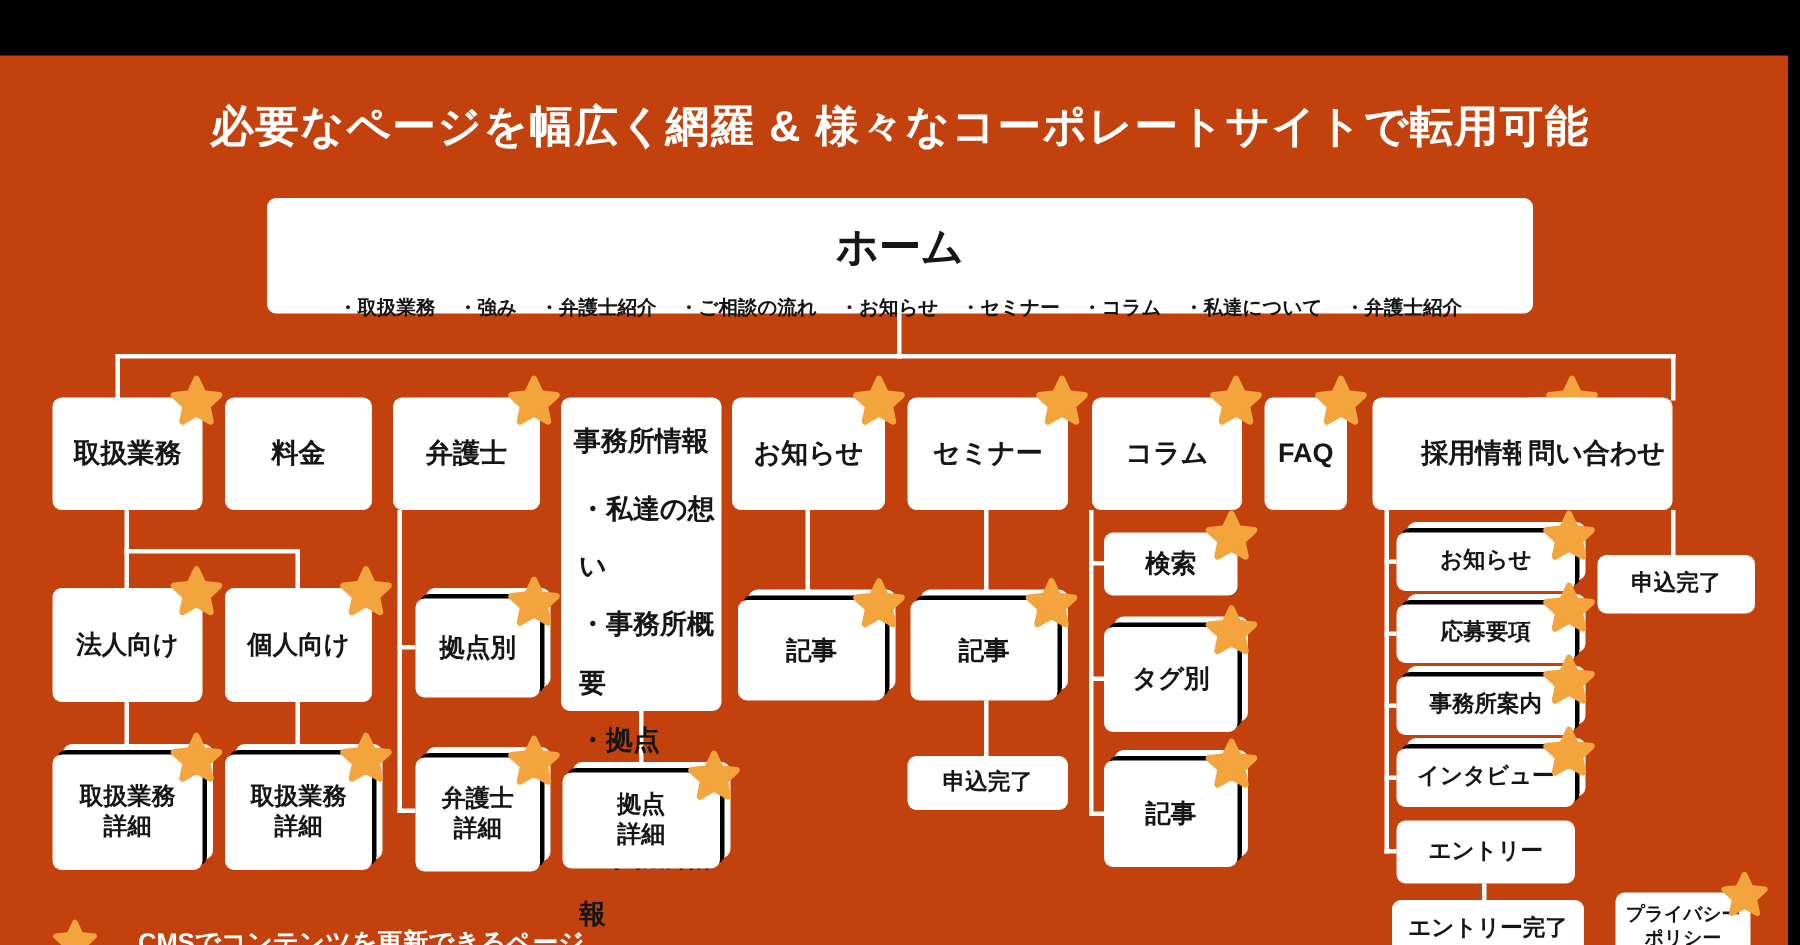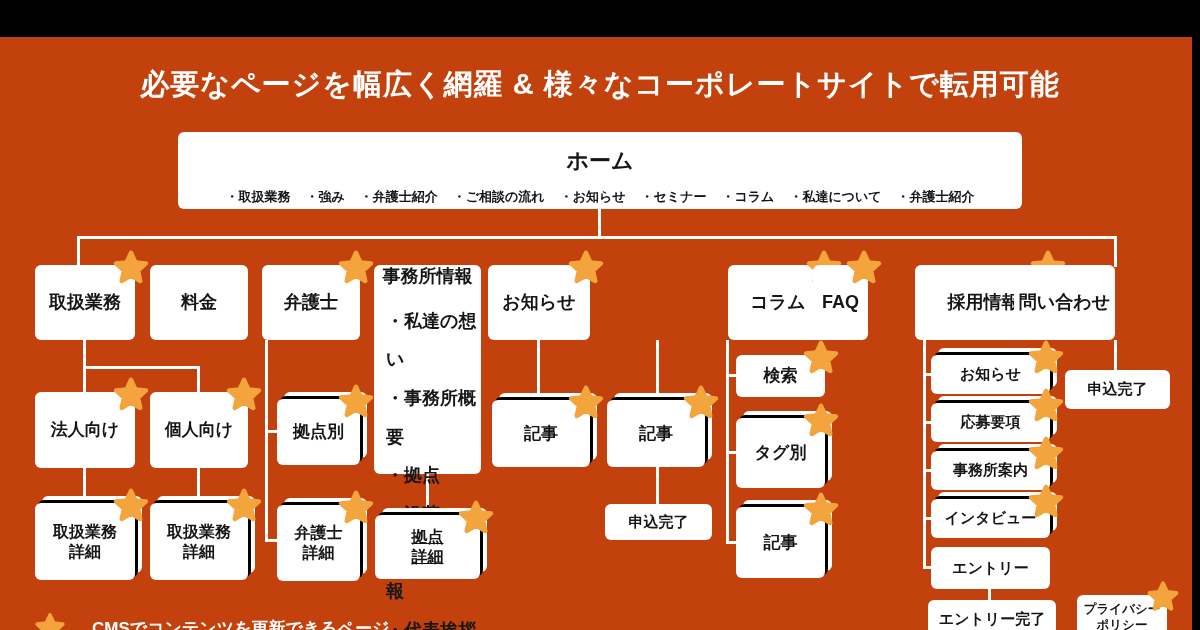--- a/index.html
+++ b/index.html
@@ -21,23 +21,23 @@
   .stacked{
     box-shadow:3px -3px 0 0 #000, 7px -7px 0 0 #fff;
   }
   .line{position:absolute;background:#fff;}
   .star{
     position:absolute;width:40px;height:40px;top:-17px;right:-16px;
     display:block;pointer-events:none;
   }
   .star svg{width:100%;height:100%;display:block;}
   .home-box{justify-content:flex-start;padding-top:14px;}
-  .home-title{font-size:22px;font-weight:800;}
+  .home-title{font-size:28px;font-weight:800;}
   .home-items{display:flex;gap:15px;margin-top:12px;font-size:13px;font-weight:700;white-space:nowrap;}
-  .tall-box{justify-content:flex-start;}
+  .tall-box{justify-content:flex-start;padding-top:18px;}
   .tall-list{margin-top:14px;font-size:18px;font-weight:700;line-height:2.15;align-self:flex-start;padding-left:12px;text-align:left;}
   .legend{position:absolute;left:33px;top:574px;display:flex;align-items:center;gap:25px;}
   .legend .star{position:static;width:34px;height:34px;}
   .legend-label{color:#fff;font-size:17px;font-weight:800;}
   .fs18{font-size:18px;} .fs17{font-size:17px;} .fs16{font-size:16px;}
   .fs15{font-size:15px;} .fs13{font-size:12.5px;}
 </style>
 </head>
 <body>
 
@@ -129,29 +129,37 @@
     </div>
   </div>
   <div class="box fs18" style="left:488px;top:228px;width:102px;height:75px;">
     <span class="star">
         <svg viewBox="0 0 24 24">
           <path d="M12 2.8l2.7 5.8 6.3.7-4.7 4.3 1.3 6.2-5.6-3.2-5.6 3.2 1.3-6.2L3 9.3l6.3-.7z" fill="#F4A43D" stroke="#F4A43D" stroke-width="2.6" stroke-linejoin="round"></path>
         </svg>
       </span>
     <div class="lbl">お知らせ</div>
   </div>
+  <div class="box fs18" style="left:605px;top:228px;width:107px;height:75px;">
+    <span class="star">
+        <svg viewBox="0 0 24 24">
+          <path d="M12 2.8l2.7 5.8 6.3.7-4.7 4.3 1.3 6.2-5.6-3.2-5.6 3.2 1.3-6.2L3 9.3l6.3-.7z" fill="#F4A43D" stroke="#F4A43D" stroke-width="2.6" stroke-linejoin="round"></path>
+        </svg>
+      </span>
+    <div class="lbl">セミナー</div>
+  </div>
   <div class="box fs18" style="left:728px;top:228px;width:100px;height:75px;">
     <span class="star">
         <svg viewBox="0 0 24 24">
           <path d="M12 2.8l2.7 5.8 6.3.7-4.7 4.3 1.3 6.2-5.6-3.2-5.6 3.2 1.3-6.2L3 9.3l6.3-.7z" fill="#F4A43D" stroke="#F4A43D" stroke-width="2.6" stroke-linejoin="round"></path>
         </svg>
       </span>
     <div class="lbl">コラム</div>
   </div>
-  <div class="box fs18" style="left:813px;top:228px;width:55px;height:75px;">
+  <div class="box fs18" style="left:843px;top:228px;width:55px;height:75px;">
     <span class="star">
         <svg viewBox="0 0 24 24">
           <path d="M12 2.8l2.7 5.8 6.3.7-4.7 4.3 1.3 6.2-5.6-3.2-5.6 3.2 1.3-6.2L3 9.3l6.3-.7z" fill="#F4A43D" stroke="#F4A43D" stroke-width="2.6" stroke-linejoin="round"></path>
         </svg>
       </span>
     <div class="lbl">FAQ</div>
   </div>
   <div class="box fs18" style="left:915px;top:228px;width:137px;height:75px;">
     <span class="star">
         <svg viewBox="0 0 24 24">
@@ -210,21 +218,21 @@
   <div class="box fs16 stacked" style="left:277px;top:468px;width:83px;height:76px;">
     <span class="star">
         <svg viewBox="0 0 24 24">
           <path d="M12 2.8l2.7 5.8 6.3.7-4.7 4.3 1.3 6.2-5.6-3.2-5.6 3.2 1.3-6.2L3 9.3l6.3-.7z" fill="#F4A43D" stroke="#F4A43D" stroke-width="2.6" stroke-linejoin="round"></path>
         </svg>
       </span>
     <div class="lbl">弁護士</div>
     <div class="lbl">詳細</div>
   </div>
 
-  <div class="box fs16 stacked" style="left:375px;top:478px;width:105px;height:64px;text-decoration:underline;">
+  <div class="box fs16 stacked" style="left:375px;top:478px;width:105px;height:64px;">
     <span class="star">
         <svg viewBox="0 0 24 24">
           <path d="M12 2.8l2.7 5.8 6.3.7-4.7 4.3 1.3 6.2-5.6-3.2-5.6 3.2 1.3-6.2L3 9.3l6.3-.7z" fill="#F4A43D" stroke="#F4A43D" stroke-width="2.6" stroke-linejoin="round"></path>
         </svg>
       </span>
     <div class="lbl">拠点</div>
     <div class="lbl">詳細</div>
   </div>
 
   <div class="box fs17 stacked" style="left:492px;top:363px;width:98px;height:67px;">

